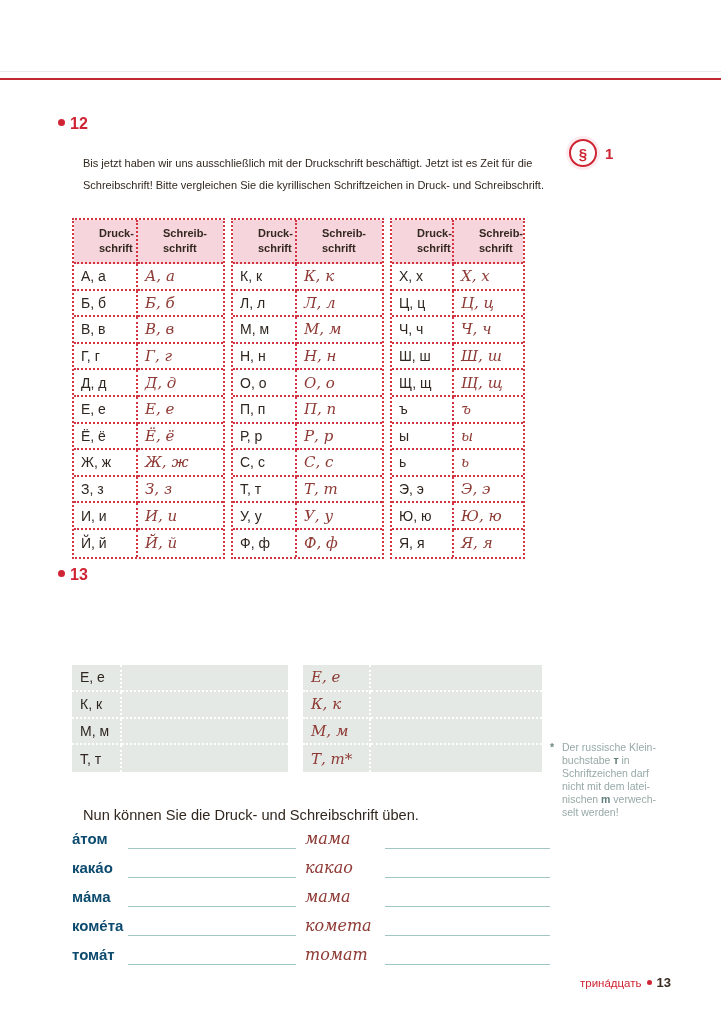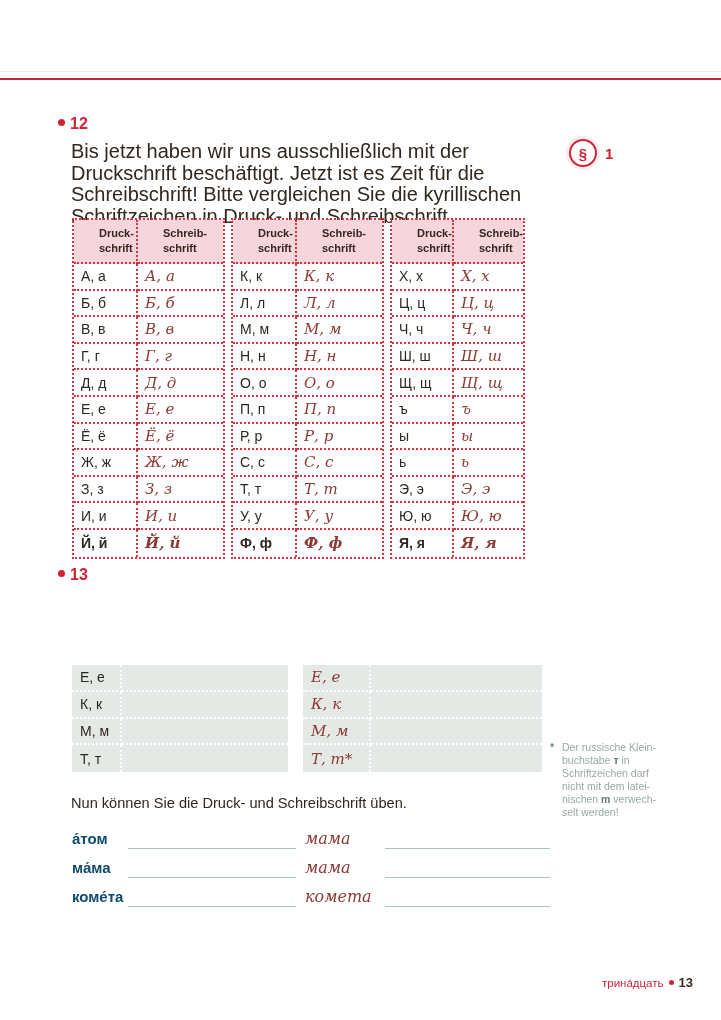--- a/index.html
+++ b/index.html
@@ -5,76 +5,76 @@
   html,body{margin:0;padding:0;background:#fff;}
   .page{position:relative;width:721px;height:1020px;background:#ffffff;overflow:hidden;
         font-family:"Liberation Sans",sans-serif;color:#31271e;}
   
   .hairline{position:absolute;left:0;top:71px;width:721px;height:1px;background:#eceae8;}
   .redline{position:absolute;left:0;top:78px;width:721px;height:2px;background:#c0272e;}
 
   
   .ex-dot{position:absolute;width:7px;height:7px;border-radius:50%;background:#cf2433;}
   .ex-num{position:absolute;font-size:16px;font-weight:bold;color:#cf2433;}
-  .ex-text{position:absolute;left:71px;width:468px;font-size:20px;line-height:21.5px;margin:0;}
+  .ex-text{position:absolute;left:71px;width:468px;font-size:11px;line-height:21.5px;margin:12px;}
   .seg-b{font-weight:bold;}
 
   
   .para-ref{position:absolute;left:569px;top:139px;display:flex;align-items:center;gap:8px;}
   .para-circle{width:24px;height:24px;border:2.5px solid #cf2433;border-radius:50%;
                display:flex;align-items:center;justify-content:center;
                box-shadow:0 0 0 3px rgba(233,100,125,.12);}
   .para-glyph{font-size:15px;font-weight:bold;color:#cf2433;line-height:1;}
   .para-num{font-size:15px;font-weight:bold;color:#cf2433;}
 
   
   .alpha-table{position:absolute;top:218px;display:grid;box-sizing:border-box;
                border:2px dotted #d43441;grid-template-rows:44px repeat(11,26.6px);}
   .t0{left:72px;width:153px;grid-template-columns:64px 1fr;}
   .t1{left:231px;width:153px;grid-template-columns:64px 1fr;}
   .t2{left:390px;width:135px;grid-template-columns:62px 1fr;}
   .cell{display:flex;align-items:center;box-sizing:border-box;padding-left:7px;
         border-bottom:2px dotted #d43441;}
   .print-col{border-right:2px dotted #d43441;}
-  .cell.last{border-bottom:none;font-weight:bold;}
+  .cell.last{border-bottom:none;}
   .hdr{background:#f7d5dc;font-size:11px;font-weight:bold;line-height:15px;
        white-space:pre-line;color:#33281f;align-items:center;padding-left:25px;}
   .print{font-size:14px;color:#2f2620;}
   .script{font-family:"DejaVu Serif",serif;font-style:italic;font-size:15px;color:#8e3a34;}
 
   
   .lg{position:absolute;top:665px;display:grid;background:#e4e9e6;
       grid-template-rows:repeat(4,26.8px);}
   .lg-left{left:72px;width:216px;grid-template-columns:50px 1fr;}
   .lg-right{left:303px;width:239px;grid-template-columns:68px 1fr;}
   .lg-cell{display:flex;align-items:center;box-sizing:border-box;padding-left:8px;
            border-bottom:2px dotted #ffffff;}
   .lg-cell.lastrow{border-bottom:none;}
   .lg-label{border-right:2px dotted #ffffff;font-size:14px;color:#2f2620;}
   .lg-label.scriptlab{font-family:"DejaVu Serif",serif;font-style:italic;font-size:15px;color:#8e3a34;}
 
   
-  .intro{position:absolute;left:71px;top:795px;width:468px;font-size:14.6px;margin:0;}
+  .intro{position:absolute;left:71px;top:795px;width:468px;font-size:14.6px;margin:12px;}
   .words{position:absolute;left:72px;top:820px;width:478px;}
   .w-row{display:flex;align-items:flex-end;height:29px;}
   .w-label{flex:0 0 56px;font-size:15px;font-weight:bold;color:#0c4a6e;padding-bottom:2px;}
   .w-line1{flex:0 0 168px;border-bottom:1.5px solid #a2c6c6;height:16px;margin-right:9px;}
   .w-script{flex:0 0 80px;font-family:"DejaVu Serif",serif;font-style:italic;
             font-size:16px;color:#8e3a34;padding-bottom:1px;}
   .w-line2{flex:1;border-bottom:1.5px solid #a2c6c6;height:16px;}
 
   
   .note{position:absolute;left:557px;top:741px;width:120px;font-size:10.5px;
         line-height:13px;color:#97a9a7;}
   .note-star{position:absolute;left:-7px;top:0;color:#6a8886;font-weight:bold;}
   .note-body{white-space:pre-line;display:block;padding-left:5px;}
   .note .seg-b{color:#5f7c7a;}
 
   
-  .footer{position:absolute;right:28px;top:975px;display:flex;align-items:center;gap:5px;}
+  .footer{position:absolute;right:50px;top:975px;display:flex;align-items:center;gap:5px;}
   .f-word{font-size:11.5px;color:#cf2433;}
   .f-dot{width:5px;height:5px;border-radius:50%;background:#cf2433;}
   .f-page{font-size:13px;font-weight:bold;color:#39291e;}
 </style>
 </head>
 <body>
 
 <div class="page">
 
   <div class="hairline"></div>
@@ -203,29 +203,41 @@
   <p class="intro">Nun können Sie die Druck- und Schreibschrift üben.</p>
 
   <div class="words">
       <div class="w-row">
         <div class="w-label">а́том</div>
         <div class="w-line1"></div>
         <div class="w-script">мама</div>
         <div class="w-line2"></div>
       </div>
       <div class="w-row">
+        <div class="w-label">кака́о</div>
+        <div class="w-line1"></div>
+        <div class="w-script">какао</div>
+        <div class="w-line2"></div>
+      </div>
+      <div class="w-row">
         <div class="w-label">ма́ма</div>
         <div class="w-line1"></div>
         <div class="w-script">мама</div>
         <div class="w-line2"></div>
       </div>
       <div class="w-row">
         <div class="w-label">коме́та</div>
         <div class="w-line1"></div>
         <div class="w-script">комета</div>
+        <div class="w-line2"></div>
+      </div>
+      <div class="w-row">
+        <div class="w-label">тома́т</div>
+        <div class="w-line1"></div>
+        <div class="w-script">томат</div>
         <div class="w-line2"></div>
       </div>
     </div>
 
   <div class="note">
     <span class="note-star">*</span>
     <span class="note-body"><span>Der russische Klein-
 buchstabe </span><span class="seg-b">т</span><span> in
 Schriftzeichen darf
 nicht mit dem latei-

